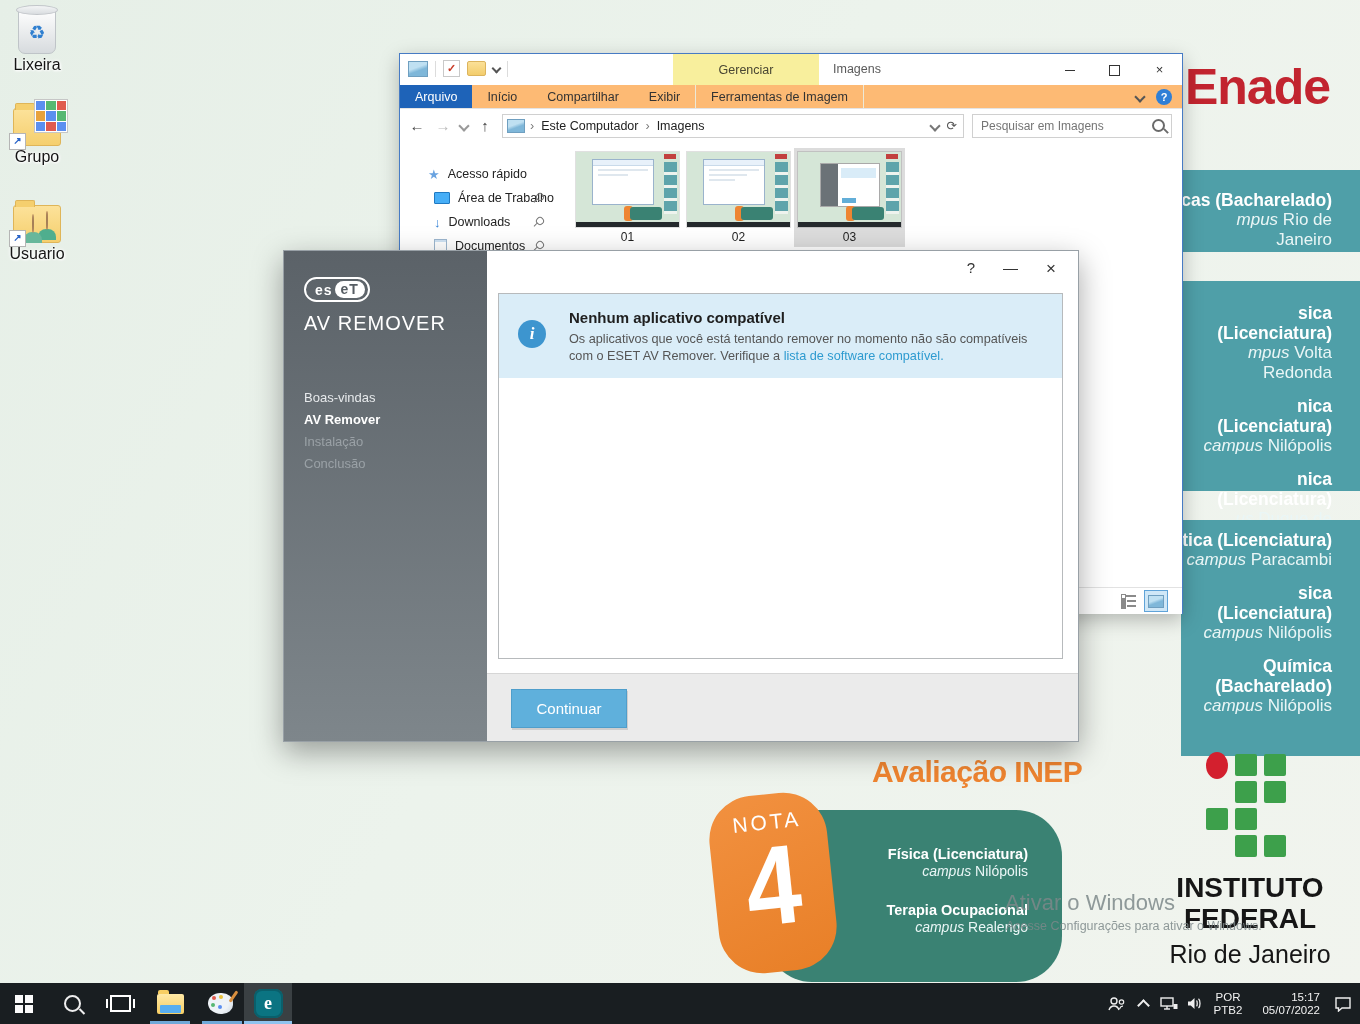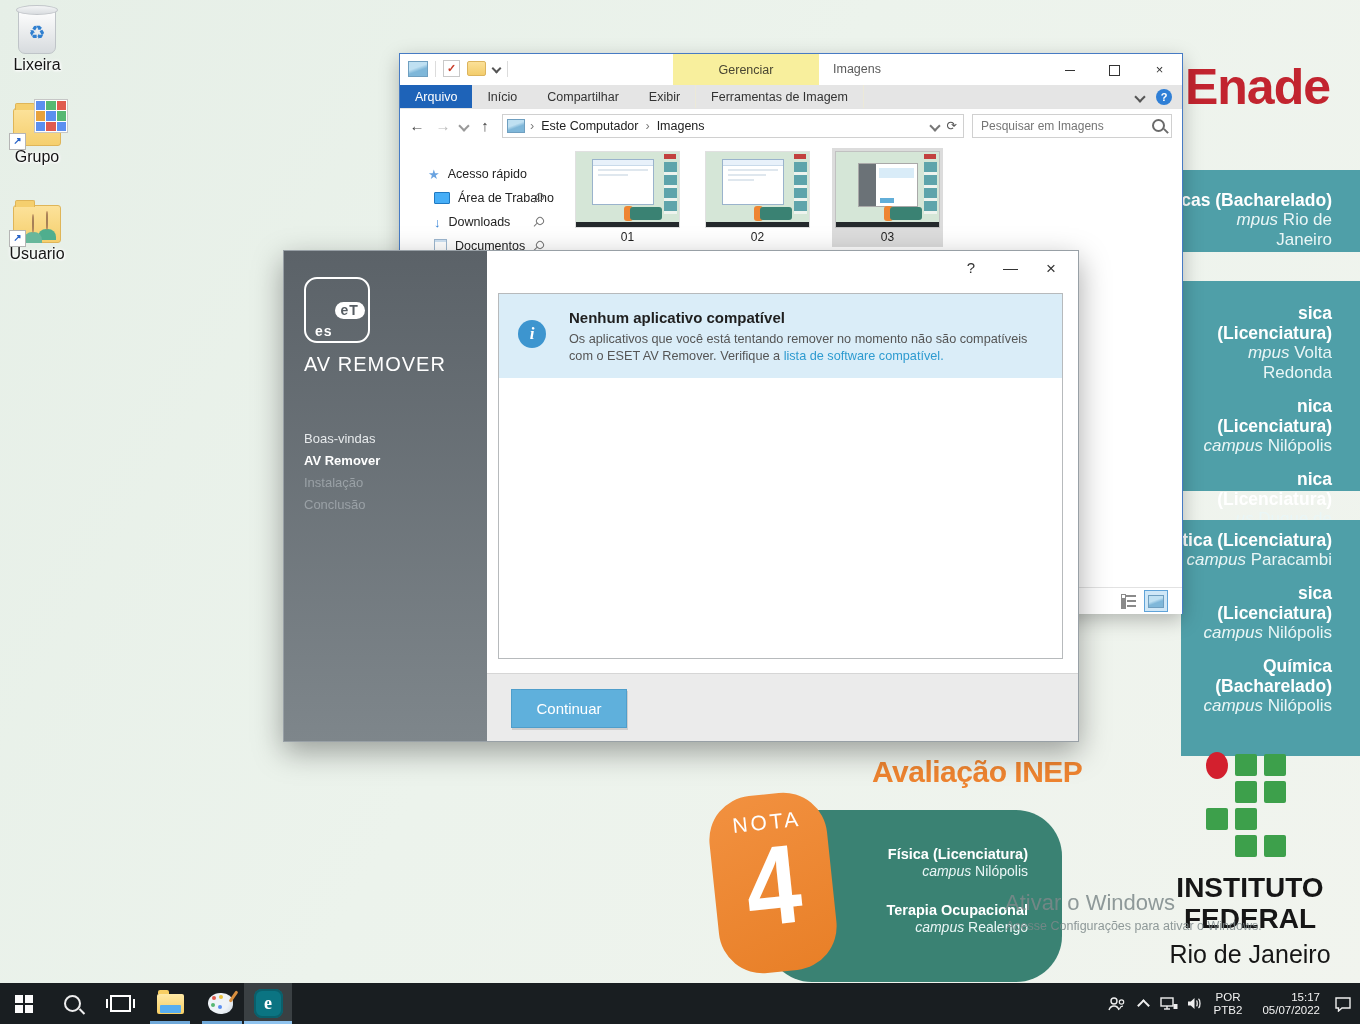--- a/index.html
+++ b/index.html
@@ -59,21 +59,21 @@
   .qicon-check{width:15px;height:15px;background:#fff;border:1px solid #c9c9c9;color:#c83c28;font-size:11px;line-height:14px;text-align:center;font-weight:bold;}
   .qicon-folder{width:17px;height:13px;background:linear-gradient(#fbe098,#f3cd6c);border:1px solid #dcb45d;border-radius:2px;}
   .chev{display:inline-block;width:6px;height:6px;border-right:2px solid #555;border-bottom:2px solid #555;transform:rotate(45deg);}
   .ger-tab{position:absolute;left:273px;top:0;width:146px;height:31px;background:#f8ef9d;color:#494633;
     display:flex;align-items:center;justify-content:center;font-size:12.5px;}
   .ex-wintitle{position:absolute;left:433px;top:8px;color:#5a5a5a;}
   .ex-btns{position:absolute;right:0;top:0;height:31px;display:flex;}
   .ex-btns .wbtn{width:45px;line-height:31px;font-size:13px;}
   .minline{display:inline-block;width:10px;height:1px;background:#333;vertical-align:middle;}
   .maxbox{display:inline-block;width:9px;height:9px;border:1px solid #333;vertical-align:middle;}
-  .ex-tabs{position:relative;height:23px;display:flex;align-items:stretch;border-bottom:1px solid #e4e4e4;background:#e5e5e5;}
+  .ex-tabs{position:relative;height:23px;display:flex;align-items:stretch;border-bottom:1px solid #e4e4e4;background:#fdba74;}
   .ex-tab{padding:0 15px;display:flex;align-items:center;font-size:12.5px;color:#333;}
   .ex-tab.file{background:#1e63b8;color:#fff;}
   .ex-tab.ctx{border-left:1px solid #ece9d8;border-right:1px solid #ece9d8;}
   .ribbon-right{position:absolute;right:10px;top:0;height:23px;display:flex;align-items:center;gap:12px;}
   .helpdot{width:16px;height:16px;border-radius:50%;background:#2f7fd6;color:#fff;font-size:11px;line-height:16px;text-align:center;font-weight:bold;}
   .ex-addr{position:relative;height:33px;background:#fff;display:flex;align-items:center;padding:0 8px;gap:8px;}
   .navglyph{font-size:15px;color:#444;width:18px;text-align:center;}
   .navglyph.dis{color:#b9b9b9;}
   .addrbox{height:22px;border:1px solid #d0d0d0;flex:0 0 452px;display:flex;align-items:center;padding:0 4px;gap:5px;}
   .addr-icon{width:16px;height:12px;background:linear-gradient(160deg,#bfe0f2 40%,#7fb7d9 60%);border:1px solid #6f9fc0;}
@@ -87,21 +87,21 @@
   .ex-body{position:relative;height:445px;background:#fff;}
   .ex-side{position:absolute;left:0;top:0;width:158px;height:100%;padding-top:20px;box-sizing:border-box;}
   .side-item{display:flex;align-items:center;gap:8px;height:24px;padding-left:28px;position:relative;}
   .side-item.child{padding-left:34px;}
   .pin{width:6px;height:6px;border:1.5px solid #777;border-radius:50%;position:absolute;right:14px;top:7px;transform:rotate(45deg);}
   .pin:after{content:"";position:absolute;top:6px;left:1.5px;width:1.5px;height:5px;background:#777;}
   .sicon-star{color:#6aa3e0;font-size:13px;}
   .sicon-desk{width:14px;height:10px;background:#46aef7;border:1px solid #1f79c2;border-radius:1px;}
   .sicon-dl{color:#2f7fd6;font-weight:bold;font-size:13px;}
   .sicon-doc{width:11px;height:13px;background:#fff;border:1px solid #9db7cf;box-shadow:inset 0 -2px 0 #cfe2f3,inset 0 2px 0 #cfe2f3;}
-  .files{position:absolute;left:172px;top:6px;display:flex;gap:19px;}
+  .files{position:absolute;left:172px;top:6px;display:flex;}
   .fitem{width:111px;padding:4px 0 3px;text-align:center;}
   .fitem.sel{background:#dcdcdc;}
   .flabel{display:block;margin-top:3px;font-size:12px;color:#1f1f1f;}
   .mini{position:relative;width:103px;height:75px;margin:0 auto;background:#d5e6d7;box-shadow:0 0 0 1px rgba(0,0,0,.12);overflow:hidden;}
   .m-red{position:absolute;right:3px;top:2px;width:12px;height:5px;background:#c2403f;}
   .m-strip{position:absolute;right:2px;top:10px;width:13px;height:52px;background:repeating-linear-gradient(#5ea4ab 0 10px,#eef3ee 10px 13px);}
   .m-win{position:absolute;left:16px;top:7px;width:60px;height:44px;background:#fff;border:1px solid #9ab3cc;}
   .m-win .bar{height:5px;background:#e8f1fa;border-bottom:1px solid #c9daea;}
   .m-win .ln{height:2px;margin:3px 5px 0;background:#dfe7ee;}
   .m-banner{position:absolute;right:17px;bottom:7px;width:32px;height:13px;background:#3a8273;border-radius:3px;}
@@ -116,21 +116,21 @@
     background:linear-gradient(#8a8a8a 0 2px,transparent 2px 4px) no-repeat 4px 1px/10px 12px;}
   .view-list i{position:absolute;left:0;top:0;width:3px;height:3px;border:1px solid #8a8a8a;box-shadow:0 5px 0 0 #8a8a8a,0 10px 0 0 #8a8a8a;display:block;}
   .view-list b{position:absolute;left:6px;top:1px;width:9px;height:2px;background:#8a8a8a;box-shadow:0 5px 0 0 #8a8a8a,0 10px 0 0 #8a8a8a;display:block;}
   .view-thumb{position:absolute;right:14px;top:2px;width:22px;height:20px;background:#cfe7f7;border:1px solid #5fa3d8;display:flex;align-items:center;justify-content:center;}
   .view-thumb i{display:block;width:14px;height:11px;background:linear-gradient(160deg,#bfe0f2 40%,#7fb7d9 60%);border:1px solid #6f9fc0;}
 
   
   .eset{left:283px;top:250px;width:794px;height:490px;border:1px solid #98a0a6;box-shadow:0 10px 28px rgba(0,0,0,.35);z-index:10;}
   .eside{position:absolute;left:0;top:0;width:203px;height:100%;background:linear-gradient(#5b6268,#7e868b);}
   .elogo{display:inline-flex;align-items:center;border:2px solid #fff;border-radius:13px;padding:2px 3px 2px 9px;margin:26px 0 0 20px;}
-  .elogo .l1{color:#fff;font-weight:bold;font-size:14px;letter-spacing:1px;margin-top:42px;}
+  .elogo .l1{color:#fff;font-weight:bold;font-size:14px;letter-spacing:1px;}
   .elogo .l2{background:#fff;color:#565d63;font-weight:bold;font-size:14px;line-height:17px;padding:0 6px;border-radius:9px;margin-left:2px;letter-spacing:1px;}
   .eprod{margin:10px 0 0 20px;color:#fff;font-size:20px;letter-spacing:1px;font-weight:normal;}
   .enav{margin:52px 0 0 20px;font-size:13px;line-height:22px;}
   .enav .n{color:#e7eaec;}
   .enav .n.act{font-weight:bold;color:#fff;}
   .enav .n.dis{color:#9aa1a6;}
   .emain{position:absolute;left:203px;top:0;right:0;bottom:0;background:#fff;}
   .etitle{position:relative;height:38px;}
   .ebtns{position:absolute;right:22px;top:8px;display:flex;gap:28px;color:#4a4a4a;font-size:15px;}
   .ebox{position:absolute;left:11px;top:42px;width:565px;height:366px;border:1px solid #b7babc;box-sizing:border-box;background:#fff;}

